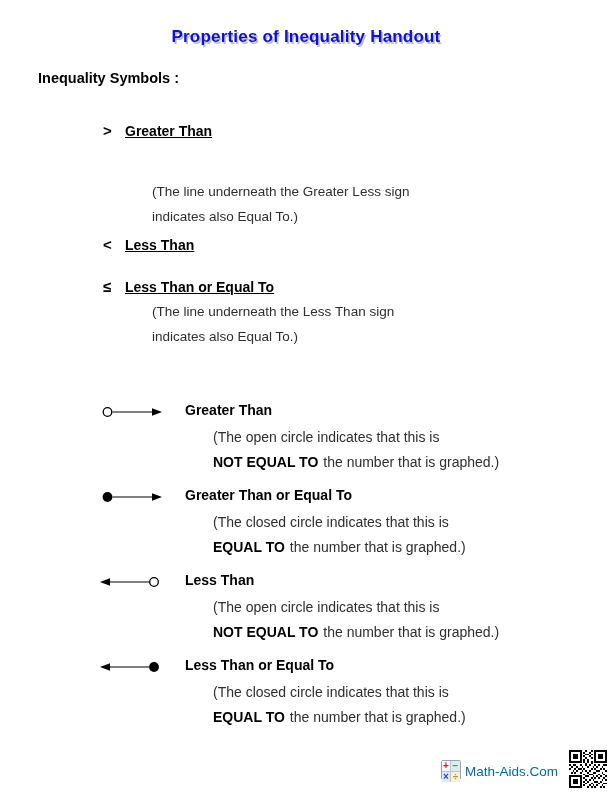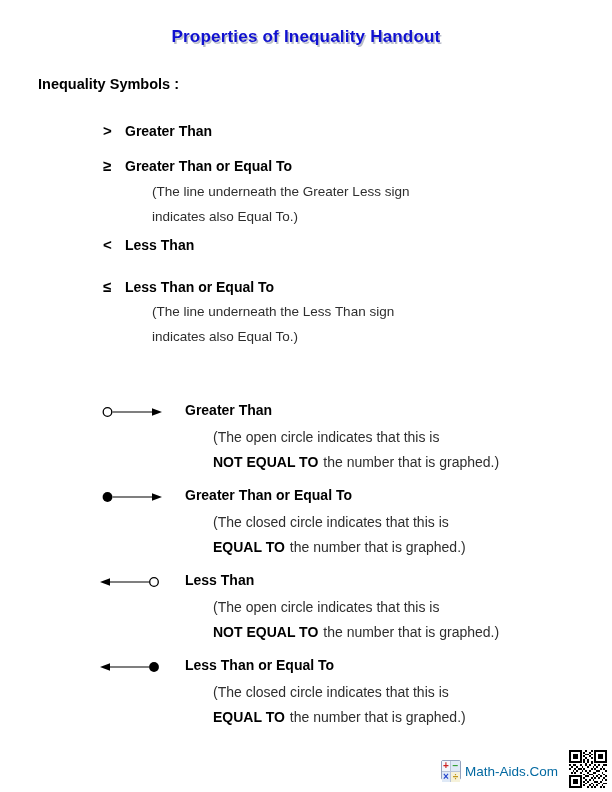--- a/index.html
+++ b/index.html
@@ -10,21 +10,21 @@
     color:#000;
   }
   .title {
     position:absolute; top:27px; left:0; width:612px;
     text-align:center; font-size:17px; font-weight:bold;
     text-shadow:1.5px 1.5px 0 #b9bdc9; letter-spacing:0.2px;
   }
   .heading {
     position:absolute; left:38px; font-size:14.5px; font-weight:bold;
   }
-  .sym-row { position:absolute; left:103px; font-size:14px; font-weight:bold; }
+  .sym-row { position:absolute; left:103px; font-size:14px; font-weight:bold;text-decoration:underline; }
   .sym { display:inline-block; width:22px; font-size:15px; }
   .slabel { font-size:14px; }
   .note {
     position:absolute; font-size:13.5px; font-weight:normal; color:#2e2e2e;
   }
   .note b, .g-note b { color:#000; font-weight:bold; }
   .note-1 { left:152px; }
   .g-note { position:absolute; left:213px; font-size:14px; color:#2e2e2e; }
   .g-note .rest { margin-left:5px; }
   .g-label { position:absolute; left:185px; font-size:14px; font-weight:bold; }
@@ -48,29 +48,26 @@
   }
   .qr { position:absolute; left:569px; top:750px; }
 </style>
 </head>
 <body>
 
 <div class="page">
 
   <div class="title" style="color: rgb(16, 16, 208);">Properties of Inequality Handout</div>
 
-  <div class="heading" style="top:76px">Inequality Symbols :</div>
+  <div class="heading" style="top:70px">Inequality Symbols :</div>
 
   <div class="sym-row" style="top:122px">
     <span class="sym">&gt;</span><span class="slabel">Greater Than</span>
   </div>
 
-  <div class="sym-row" style="top:157px">
-    <span class="sym">≥</span><span class="slabel">Greater Than or Equal To</span>
-  </div>
   <div class="note note-1" style="top:184px">(The line underneath the Greater Less sign</div>
   <div class="note note-1" style="top:209px">indicates also Equal To.)</div>
 
   <div class="sym-row" style="top:236px">
     <span class="sym">&lt;</span><span class="slabel">Less Than</span>
   </div>
 
   <div class="sym-row" style="top:278px">
     <span class="sym">≤</span><span class="slabel">Less Than or Equal To</span>
   </div>

